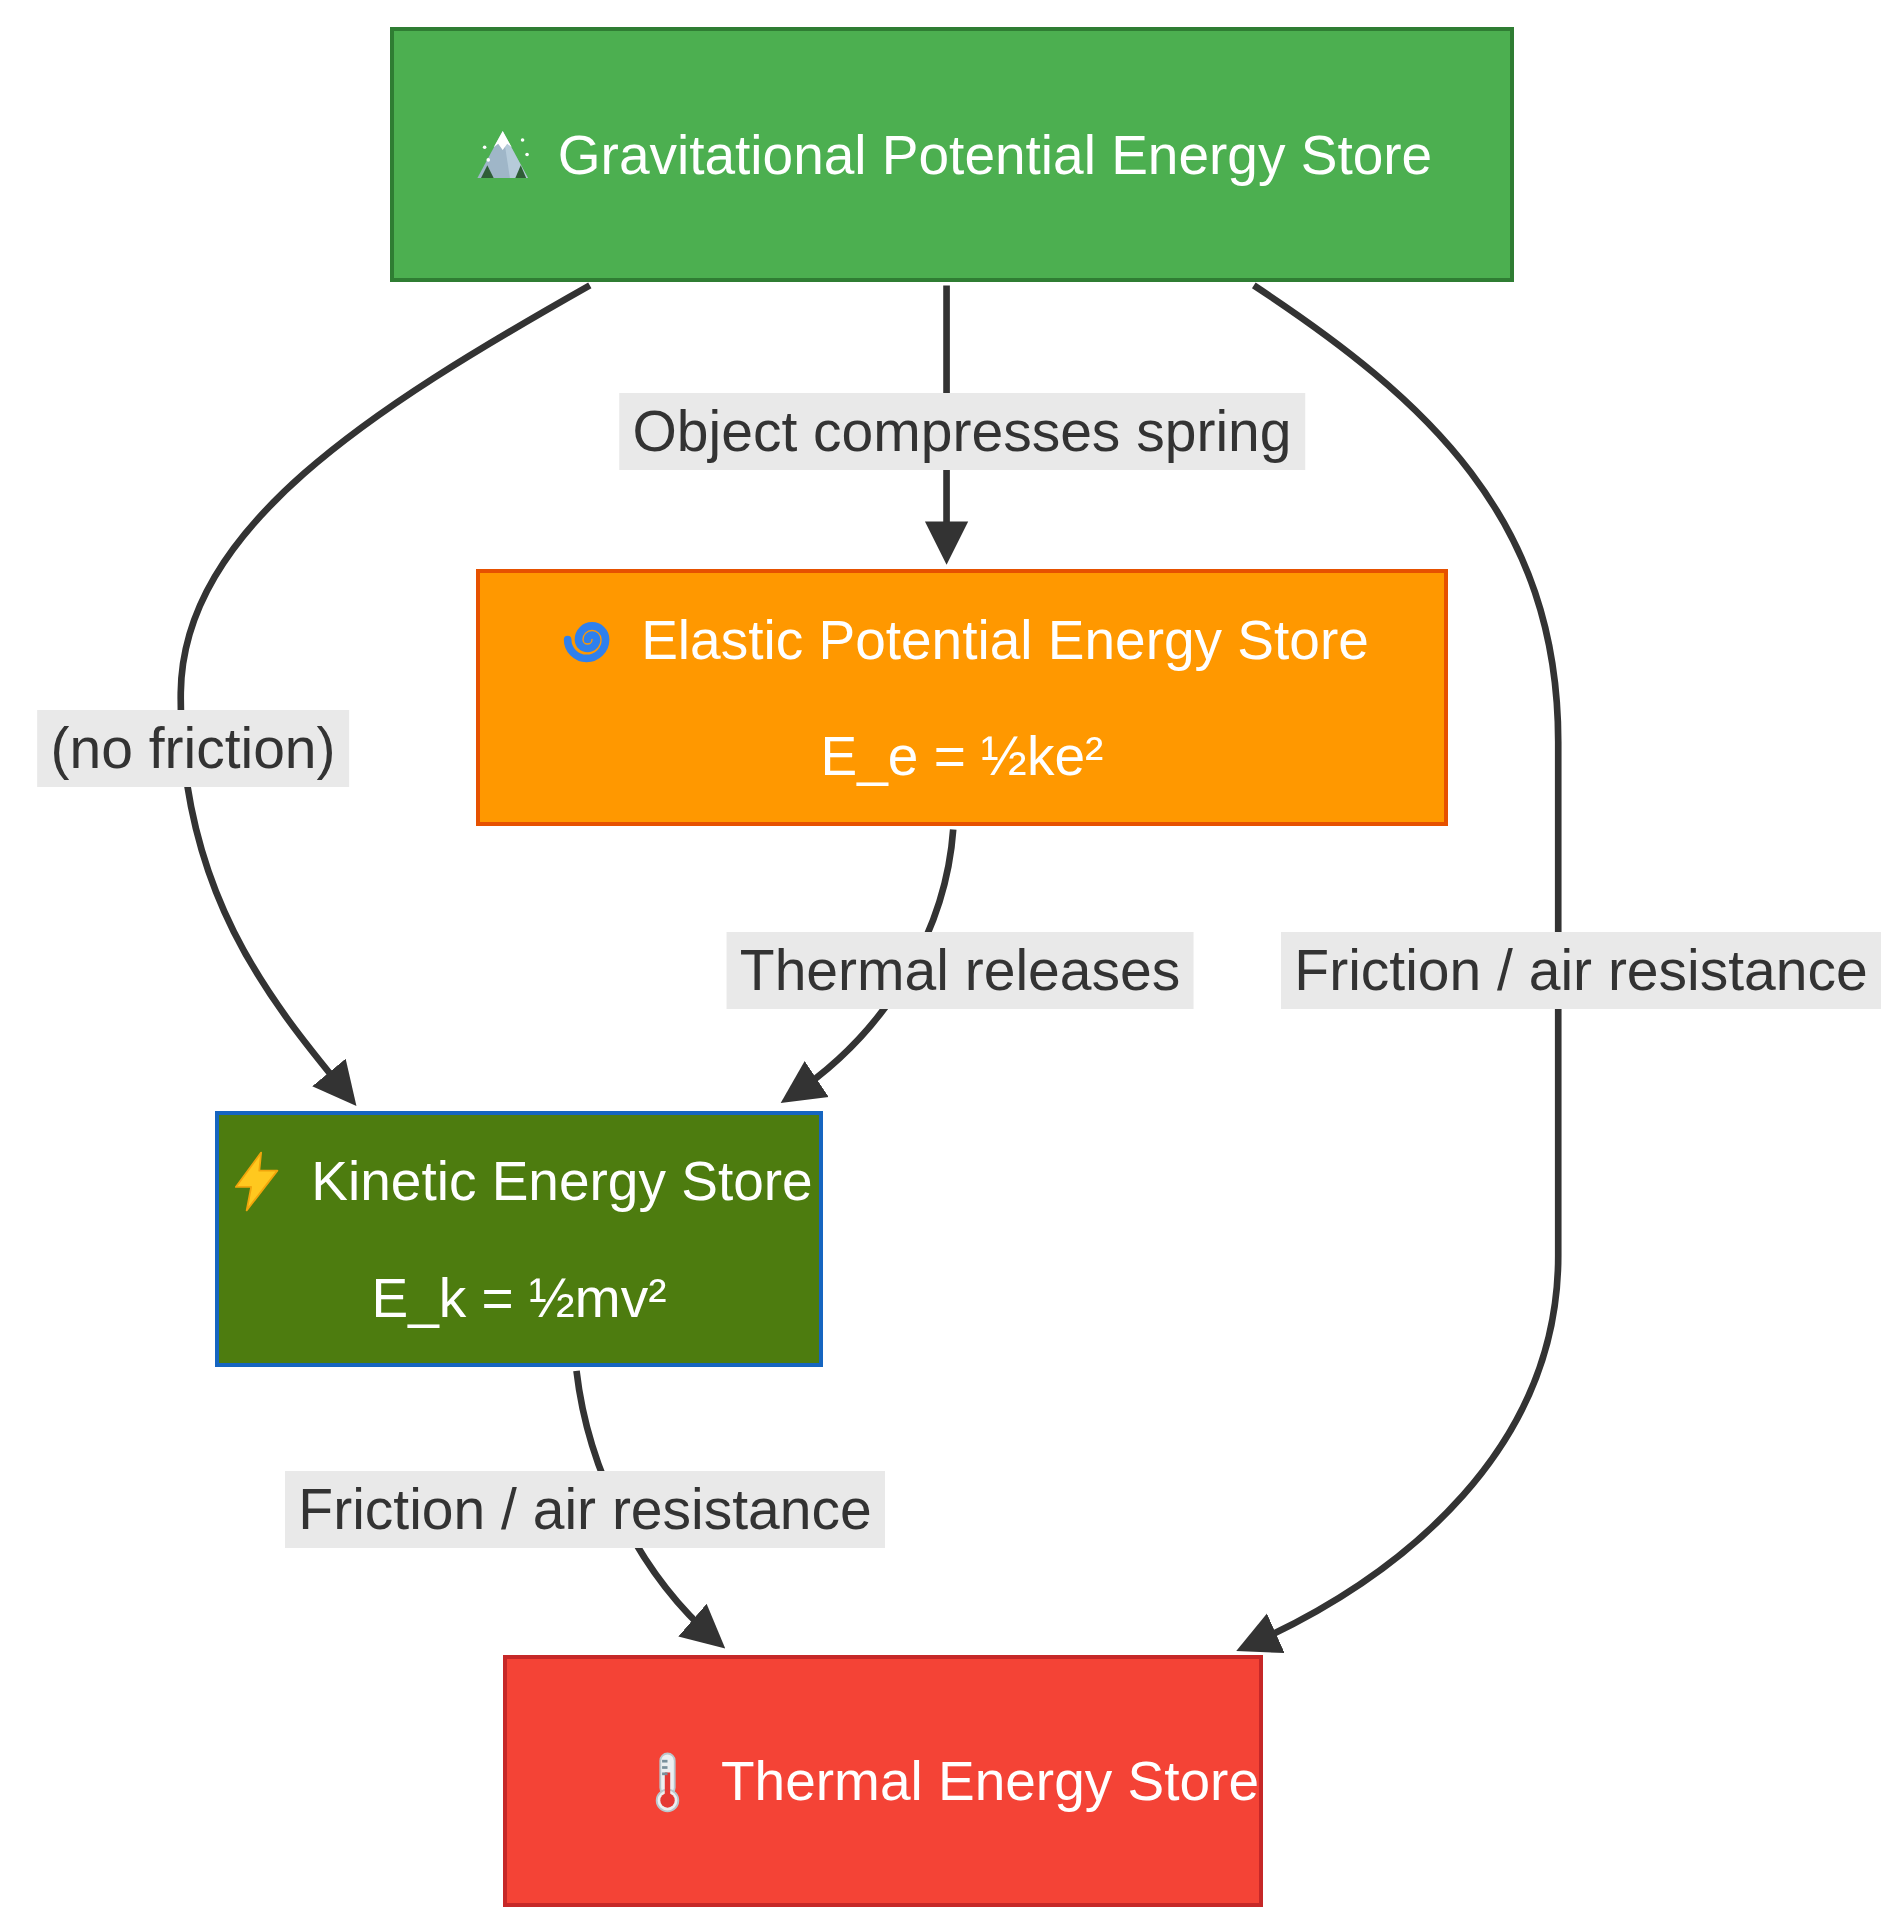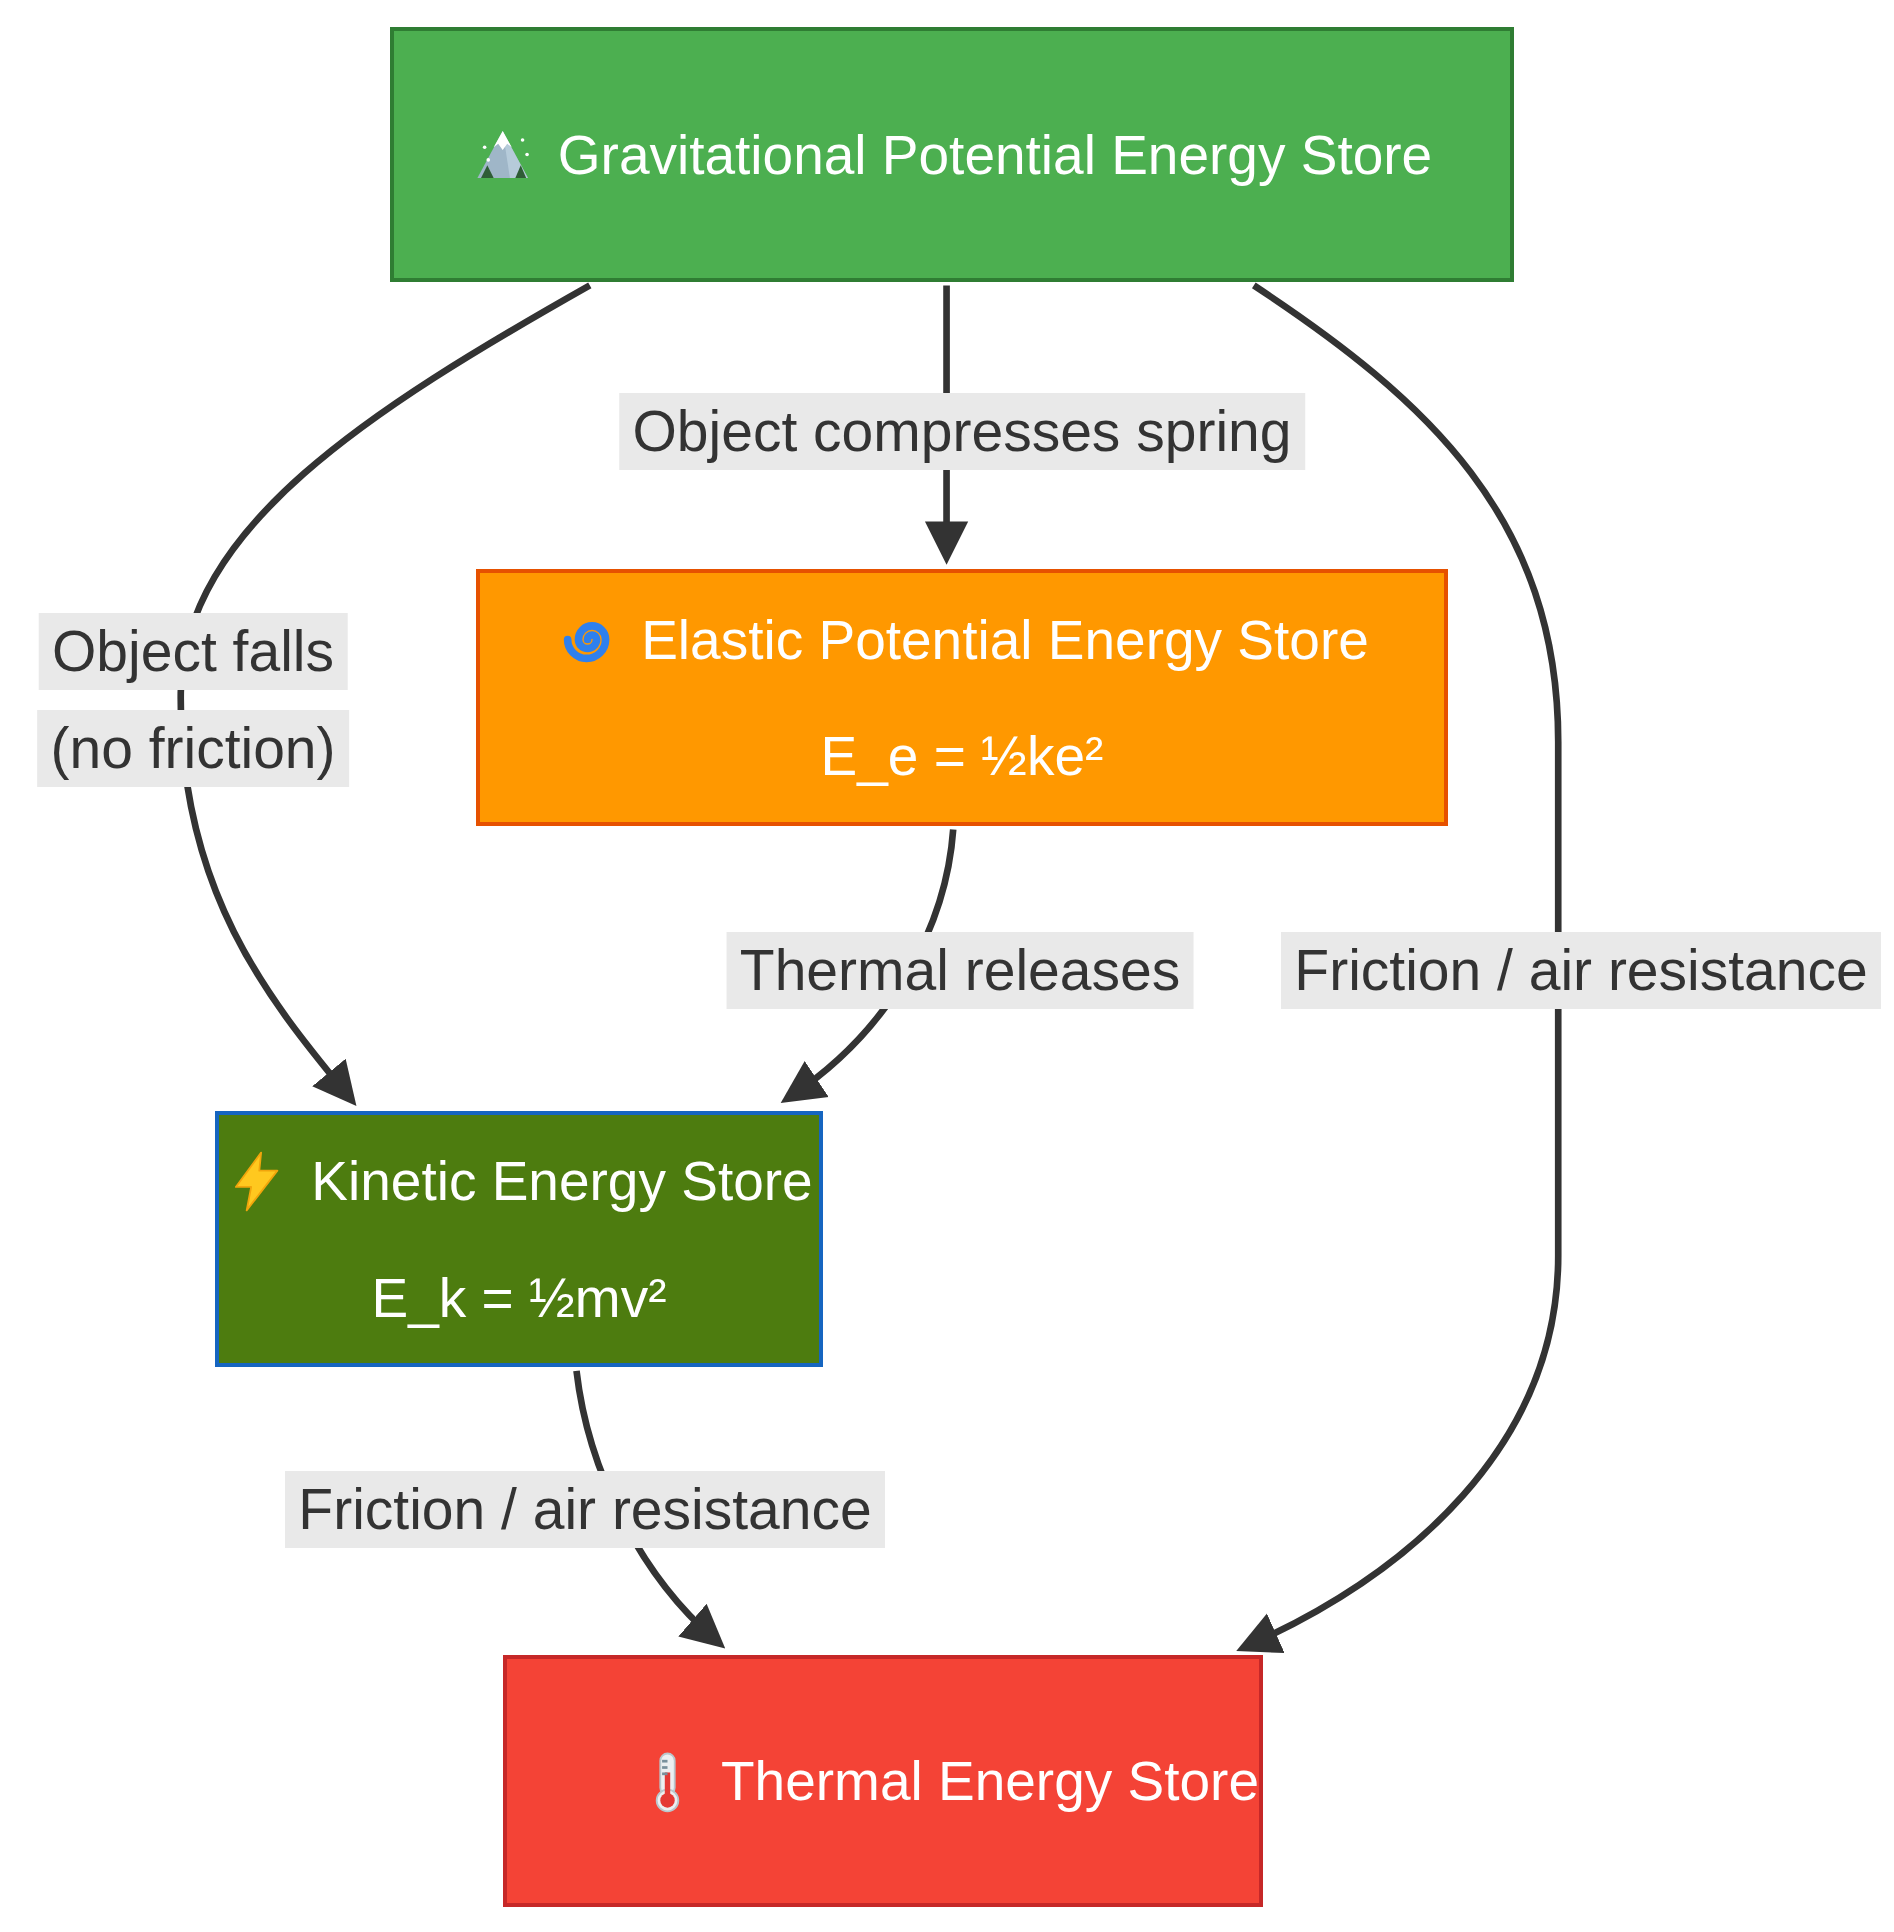--- a/index.html
+++ b/index.html
@@ -133,20 +133,19 @@
       </marker>
     </defs>
     <path class="edge-path" d="M 995 300 L 995 580" marker-end="url(#arrowhead)"></path>
     <path class="edge-path" d="M 620 300 C 390 430 192 555 190 728 C 188 935 282 1050 366 1152" marker-end="url(#arrowhead)"></path>
     <path class="edge-path" d="M 1002 872 C 995 970 940 1080 832 1152" marker-end="url(#arrowhead)"></path>
     <path class="edge-path" d="M 1318 300 C 1500 420 1638 545 1638 780 L 1638 1320 C 1638 1520 1480 1655 1312 1730" marker-end="url(#arrowhead)"></path>
     <path class="edge-path" d="M 606 1441 C 618 1545 672 1655 752 1724" marker-end="url(#arrowhead)"></path>
   </svg>
 
   <div class="edge-label lbl-compresses">Object compresses spring</div>
-  <div class="edge-label lbl-falls-1">Object falls</div>
   <div class="edge-label lbl-falls-2">(no friction)</div>
   <div class="edge-label lbl-spring">Thermal releases</div>
   <div class="edge-label lbl-friction-top">Friction / air resistance</div>
   <div class="edge-label lbl-friction-bot">Friction / air resistance</div>
 
 </div>
 
 
 </body></html>

